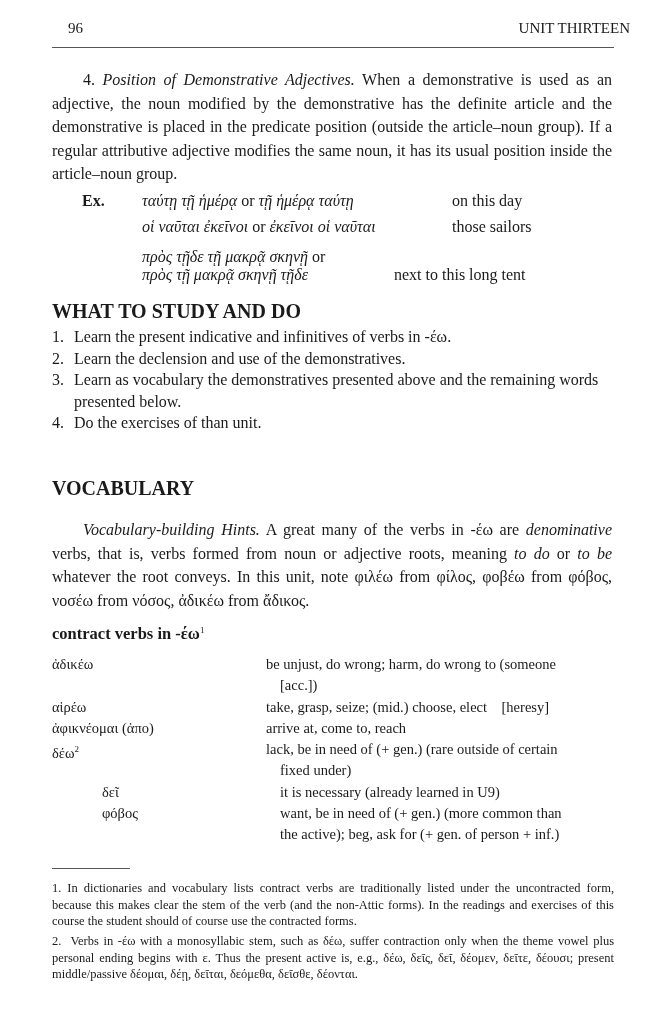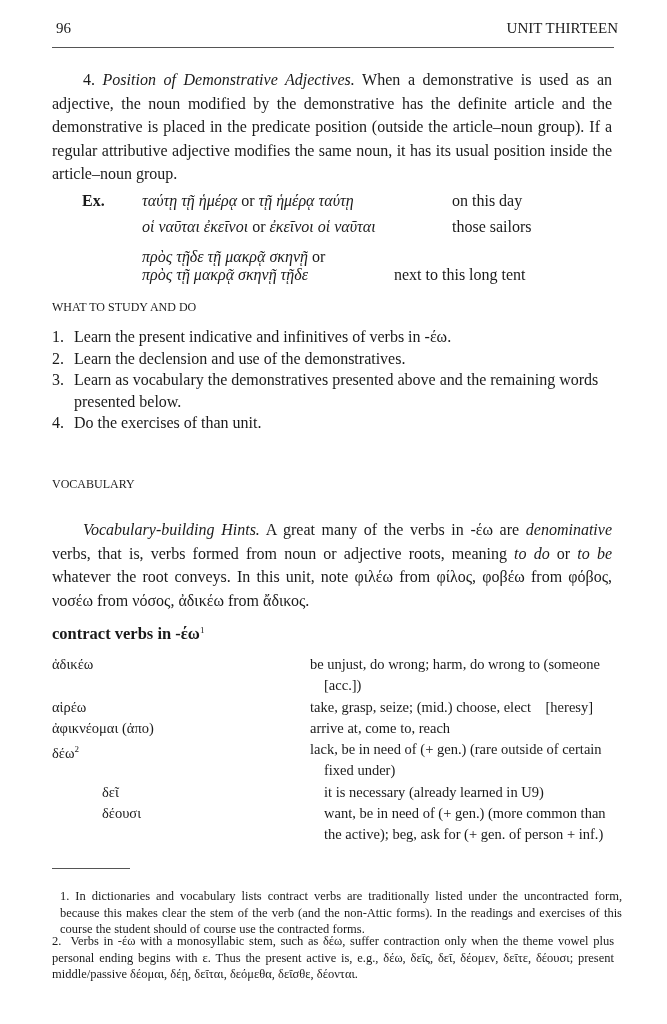--- a/index.html
+++ b/index.html
@@ -3,54 +3,54 @@
 <meta charset="utf-8">
 <style>
   html, body { margin: 0; padding: 0; background: #ffffff; }
   body {
     width: 667px; height: 1024px; position: relative; overflow: hidden;
     font-family: "Liberation Serif", "DejaVu Serif", serif;
     color: #1a1a1a;
   }
   .page { position: absolute; left: 52px; top: 0; width: 562px; }
   .header {
-    position: absolute; top: 20px; left: 4px; width: 562px;
+    position: absolute; top: 20px; left: 16px; width: 562px;
     display: flex; justify-content: space-between;
     font-size: 15px;
     font-family: Liberation Serif, serif;
   }
   .header-rule {
     position: absolute; top: 47px; left: 0; width: 562px;
     border-top: 1px solid #555;
   }
   .para {
     position: absolute; left: 0; width: 560px;
     font-size: 16px; line-height: 23.5px; text-align: justify;
   }
   .indent { text-indent: 31px; }
   i, .it { font-style: italic; }
   .ex-block { position: absolute; left: 30px; top: 192px; width: 540px; font-size: 16px; }
   .ex-label { position: absolute; left: 0; top: 0; font-weight: bold; text-align: center; }
   .ex-row { position: absolute; left: 60px; height: 22px; white-space: nowrap; }
   .ex-greek { font-style: italic; font-family: Liberation Serif, serif; }
   .ex-trans { position: absolute; white-space: nowrap; }
   .h2 {
-    position: absolute; left: 0; font-weight: normal; font-size: 12px;
+    position: absolute; left: 0; font-weight: bold; font-size: 20px;
   }
   .list { position: absolute; left: 0; top: 326px; width: 560px; font-size: 16px; line-height: 21.5px; margin: 0; padding: 0; list-style: none; }
   .list li { position: relative; padding-left: 22px; }
   .list .num { position: absolute; left: 0; }
   .vocab-head {
     position: absolute; left: 0; top: 624px; font-weight: bold; font-size: 16.5px;
   }
   .vocab-head sup { font-size: 9px; font-weight: normal; }
   .vrow { position: absolute; left: 0; width: 560px; font-size: 14.5px; line-height: 21px; }
   .vterm { position: absolute; left: 0; white-space: nowrap; }
   .vterm.sub { left: 50px; }
-  .vdef { position: absolute; left: 214px; width: 350px; margin-left: 44px; }
+  .vdef { position: absolute; left: 214px; width: 350px; }
   .vdef .cont { display: block; padding-left: 14px; }
   .vdef .cont0 { display: block; }
   .fn-rule { position: absolute; left: 0; top: 868px; width: 78px; border-top: 1px solid #555; }
   .fn {
     position: absolute; left: 0; width: 562px;
     font-size: 12.5px; line-height: 16.5px; text-align: justify;
   }
 </style>
 </head>
 <body>
@@ -138,26 +138,26 @@
   </div>
 
   <div class="vrow" style="top:782px;">
     <span class="vterm sub">δεῖ</span>
     <span class="vdef" style="padding-left:14px;">
         <span class="cont0">it is necessary (already learned in U9)</span>
       </span>
   </div>
 
   <div class="vrow" style="top:803px;">
-    <span class="vterm sub">δέουσι</span>
+    <span class="vterm sub">φόβος</span>
     <span class="vdef" style="padding-left:14px;">
         <span class="cont0">want, be in need of (+ gen.) (more common than</span>
         <span class="cont0">the active); beg, ask for (+ gen. of person + inf.)</span>
       </span>
   </div>
 
   <div class="fn-rule"></div>
 
-  <p class="fn" style="top:880px; margin:8px;"><span>1.</span> <span>In dictionaries and vocabulary lists contract verbs are traditionally listed under the uncontracted form, because this makes clear the stem of the verb (and the non-Attic forms). In the readings and exercises of this course the student should of course use the contracted forms.</span></p>
+  <p class="fn" style="top:880px; margin:0;"><span>1.</span> <span>In dictionaries and vocabulary lists contract verbs are traditionally listed under the uncontracted form, because this makes clear the stem of the verb (and the non-Attic forms). In the readings and exercises of this course the student should of course use the contracted forms.</span></p>
 
   <p class="fn" style="top:933px; margin:0;"><span>2.</span>&nbsp; <span>Verbs in -έω with a monosyllabic stem, such as δέω, suffer contraction only when the theme vowel plus personal ending begins with ε. Thus the present active is, e.g., δέω, δεῖς, δεῖ, δέομεν, δεῖτε, δέουσι; present middle/passive δέομαι, δέῃ, δεῖται, δεόμεθα, δεῖσθε, δέονται.</span></p>
 
 </div>
 
 </body></html>

